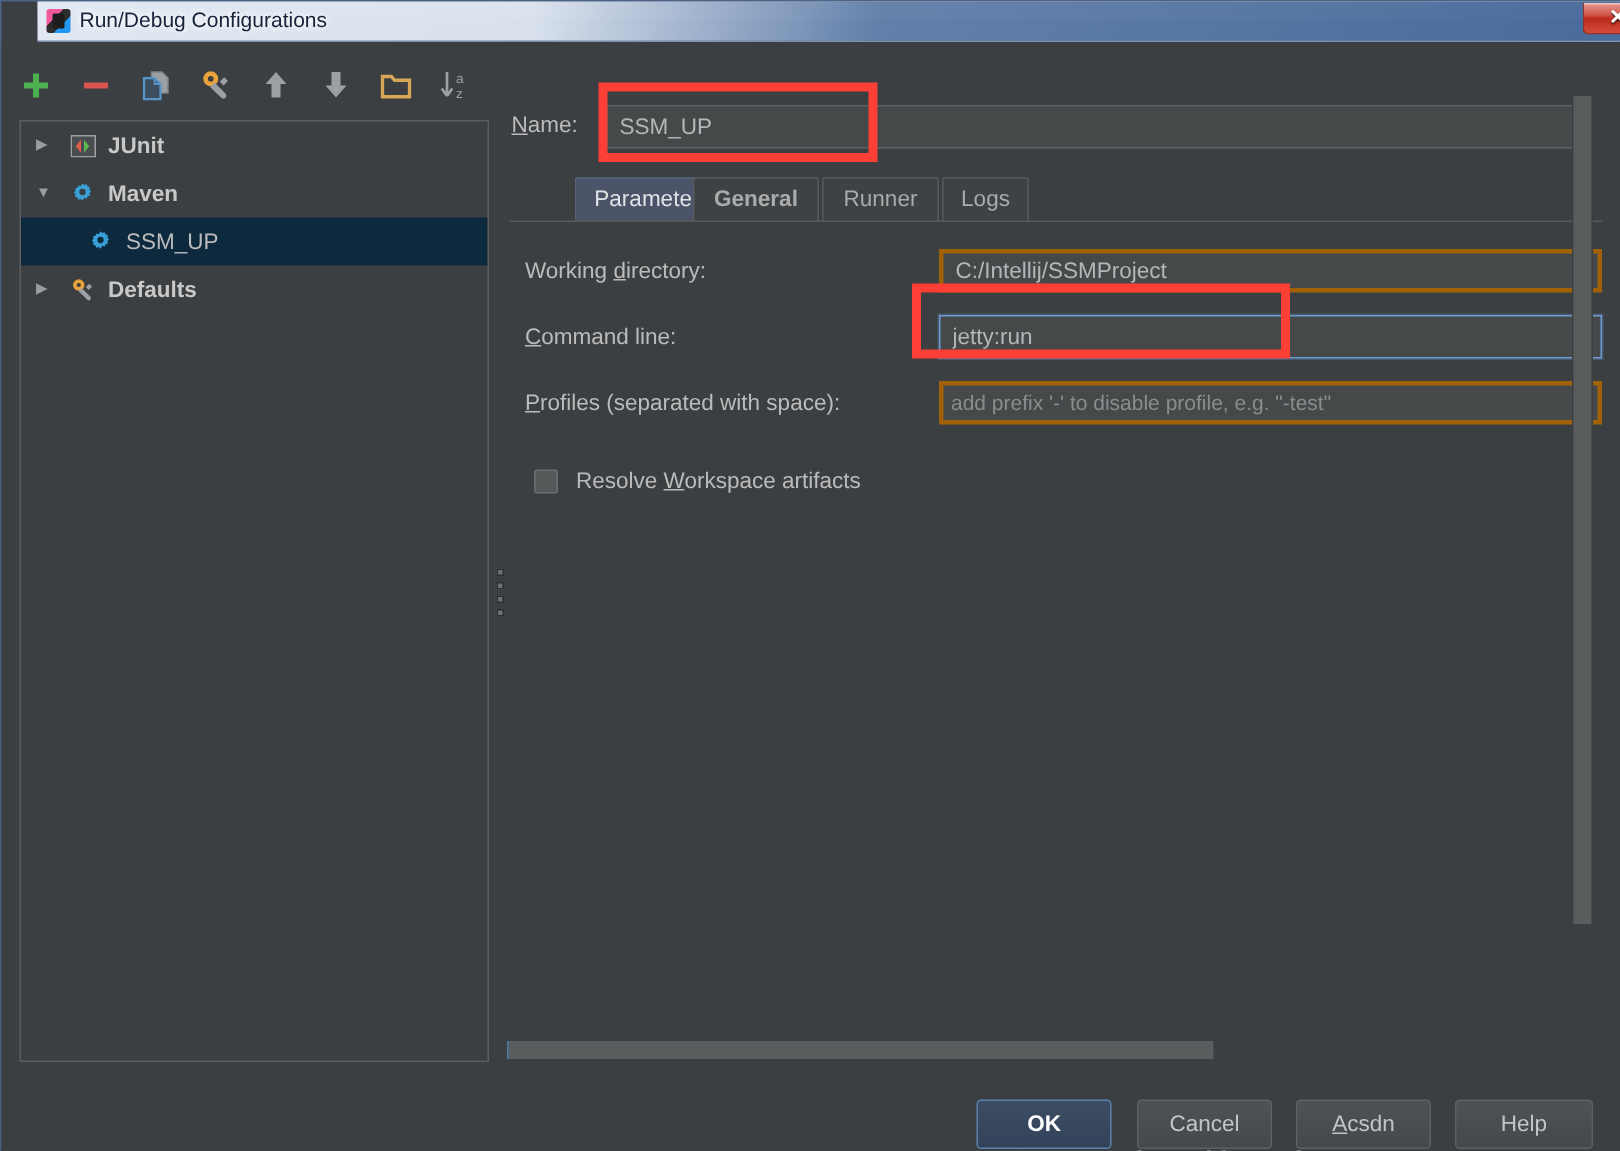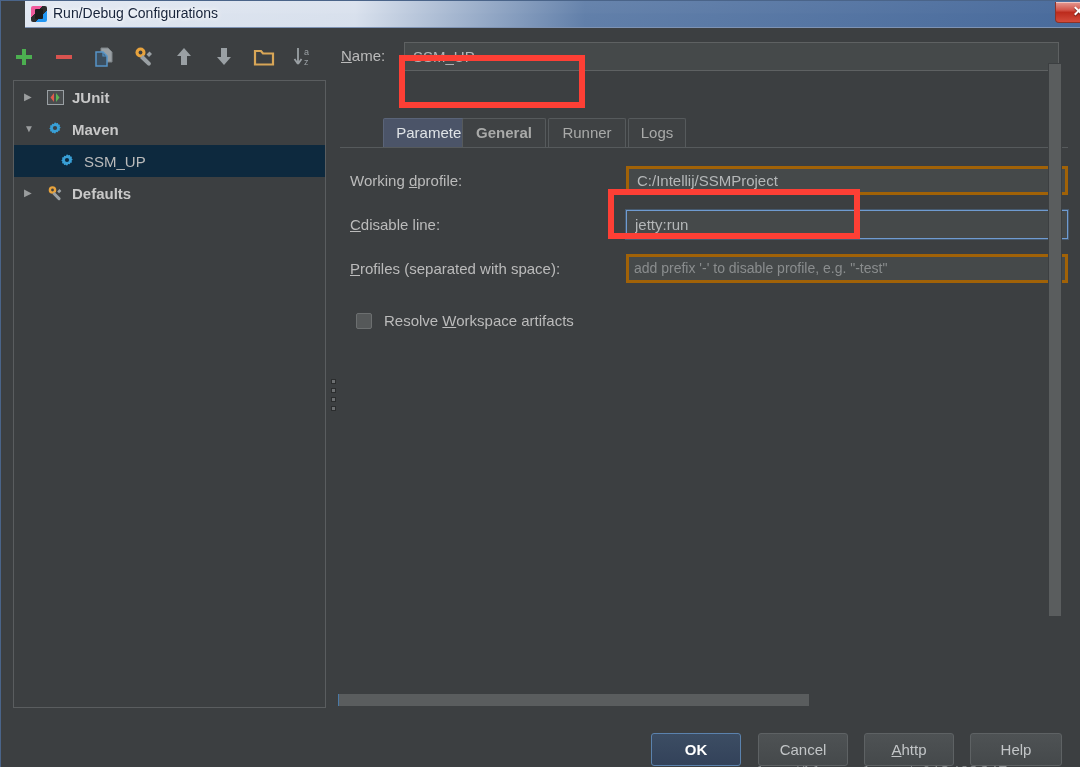--- a/index.html
+++ b/index.html
@@ -182,21 +182,21 @@
   #content {
     position: absolute;
     left: 337px; top: 14px;
     width: 730px;
     height: 666px;
   }
 
   
   #name-row {
     position: absolute;
-    left: 0; top: 0;
+    left: 0; top: 28px;
     width: 730px; height: 30px;
   }
   #name-label {
     position: absolute;
     left: 3px; top: 5px;
     font-size: 15px;
     color: #bbbbbb;
   }
   #name-label u { text-decoration: underline; }
   #name-input {
@@ -526,24 +526,24 @@
       <div id="tabs">
         <div class="tab active" style="left:7px; width:104px;margin-left:36px;">Parameters</div>
         <div class="tab" style="left:122px; width:84px;font-weight:bold;">General</div>
         <div class="tab" style="left:208px; width:78px;">Runner</div>
         <div class="tab" style="left:288px; width:58px;">Logs</div>
       </div>
       <div id="tab-underline"></div>
 
       <div id="form">
 
-        <div class="form-label" style="left:12px; top:18px;"><span>Working </span><u>d</u><span>profile:</span></div>
+        <div class="form-label" style="left:12px; top:18px;"><span>Working </span><u>d</u><span>irectory:</span></div>
         <input class="form-field" style="left: 288px; top: 12px; width: 442px;" type="text" value="C:/Intellij/SSMProject">
 
-        <div class="form-label" style="left:12px; top:62px;"><u>C</u><span>disable line:</span></div>
+        <div class="form-label" style="left:12px; top:62px;"><u>C</u><span>ommand line:</span></div>
         <input class="form-field focused" style="left: 288px; top: 56px; width: 442px;" type="text" value="jetty:run">
 
         <div class="form-label" style="left:12px; top:106px;"><u>P</u><span>rofiles (separated with space):</span></div>
         <input class="form-field" style="left: 288px; top: 100px; width: 442px;" type="text" value="">
 
         <div id="hint-text">add prefix '-' to disable profile, e.g. "-test"</div>
 
         <div id="checkbox-row">
           <span id="checkbox-box"></span>
           <span id="checkbox-label"><span>Resolve </span><u>W</u><span>orkspace artifacts</span></span>
@@ -553,21 +553,21 @@
     </div>
 
     <div id="v-scroll-track"></div>
     <div id="v-scroll-thumb"></div>
     <div id="h-scroll-track"></div>
     <div id="h-scroll-thumb"></div>
 
     <div id="buttons">
       <div class="dlg-button default" style="left:650px; width:90px;">OK</div>
       <div class="dlg-button" style="left:757px; width:90px;">Cancel</div>
-      <div class="dlg-button" style="left:863px; width:90px;"><u>A</u><span>http</span></div>
+      <div class="dlg-button" style="left:863px; width:90px;"><u>A</u><span>csdn</span></div>
       <div class="dlg-button" style="left:969px; width:92px;">Help</div>
     </div>
 
     <div id="watermark">http://blog.csdn.net/u012482647</div>
 
     <div class="red-box" id="redbox-name"></div>
     <div class="red-box" id="redbox-cmd"></div>
 
   </div>
 </div>

